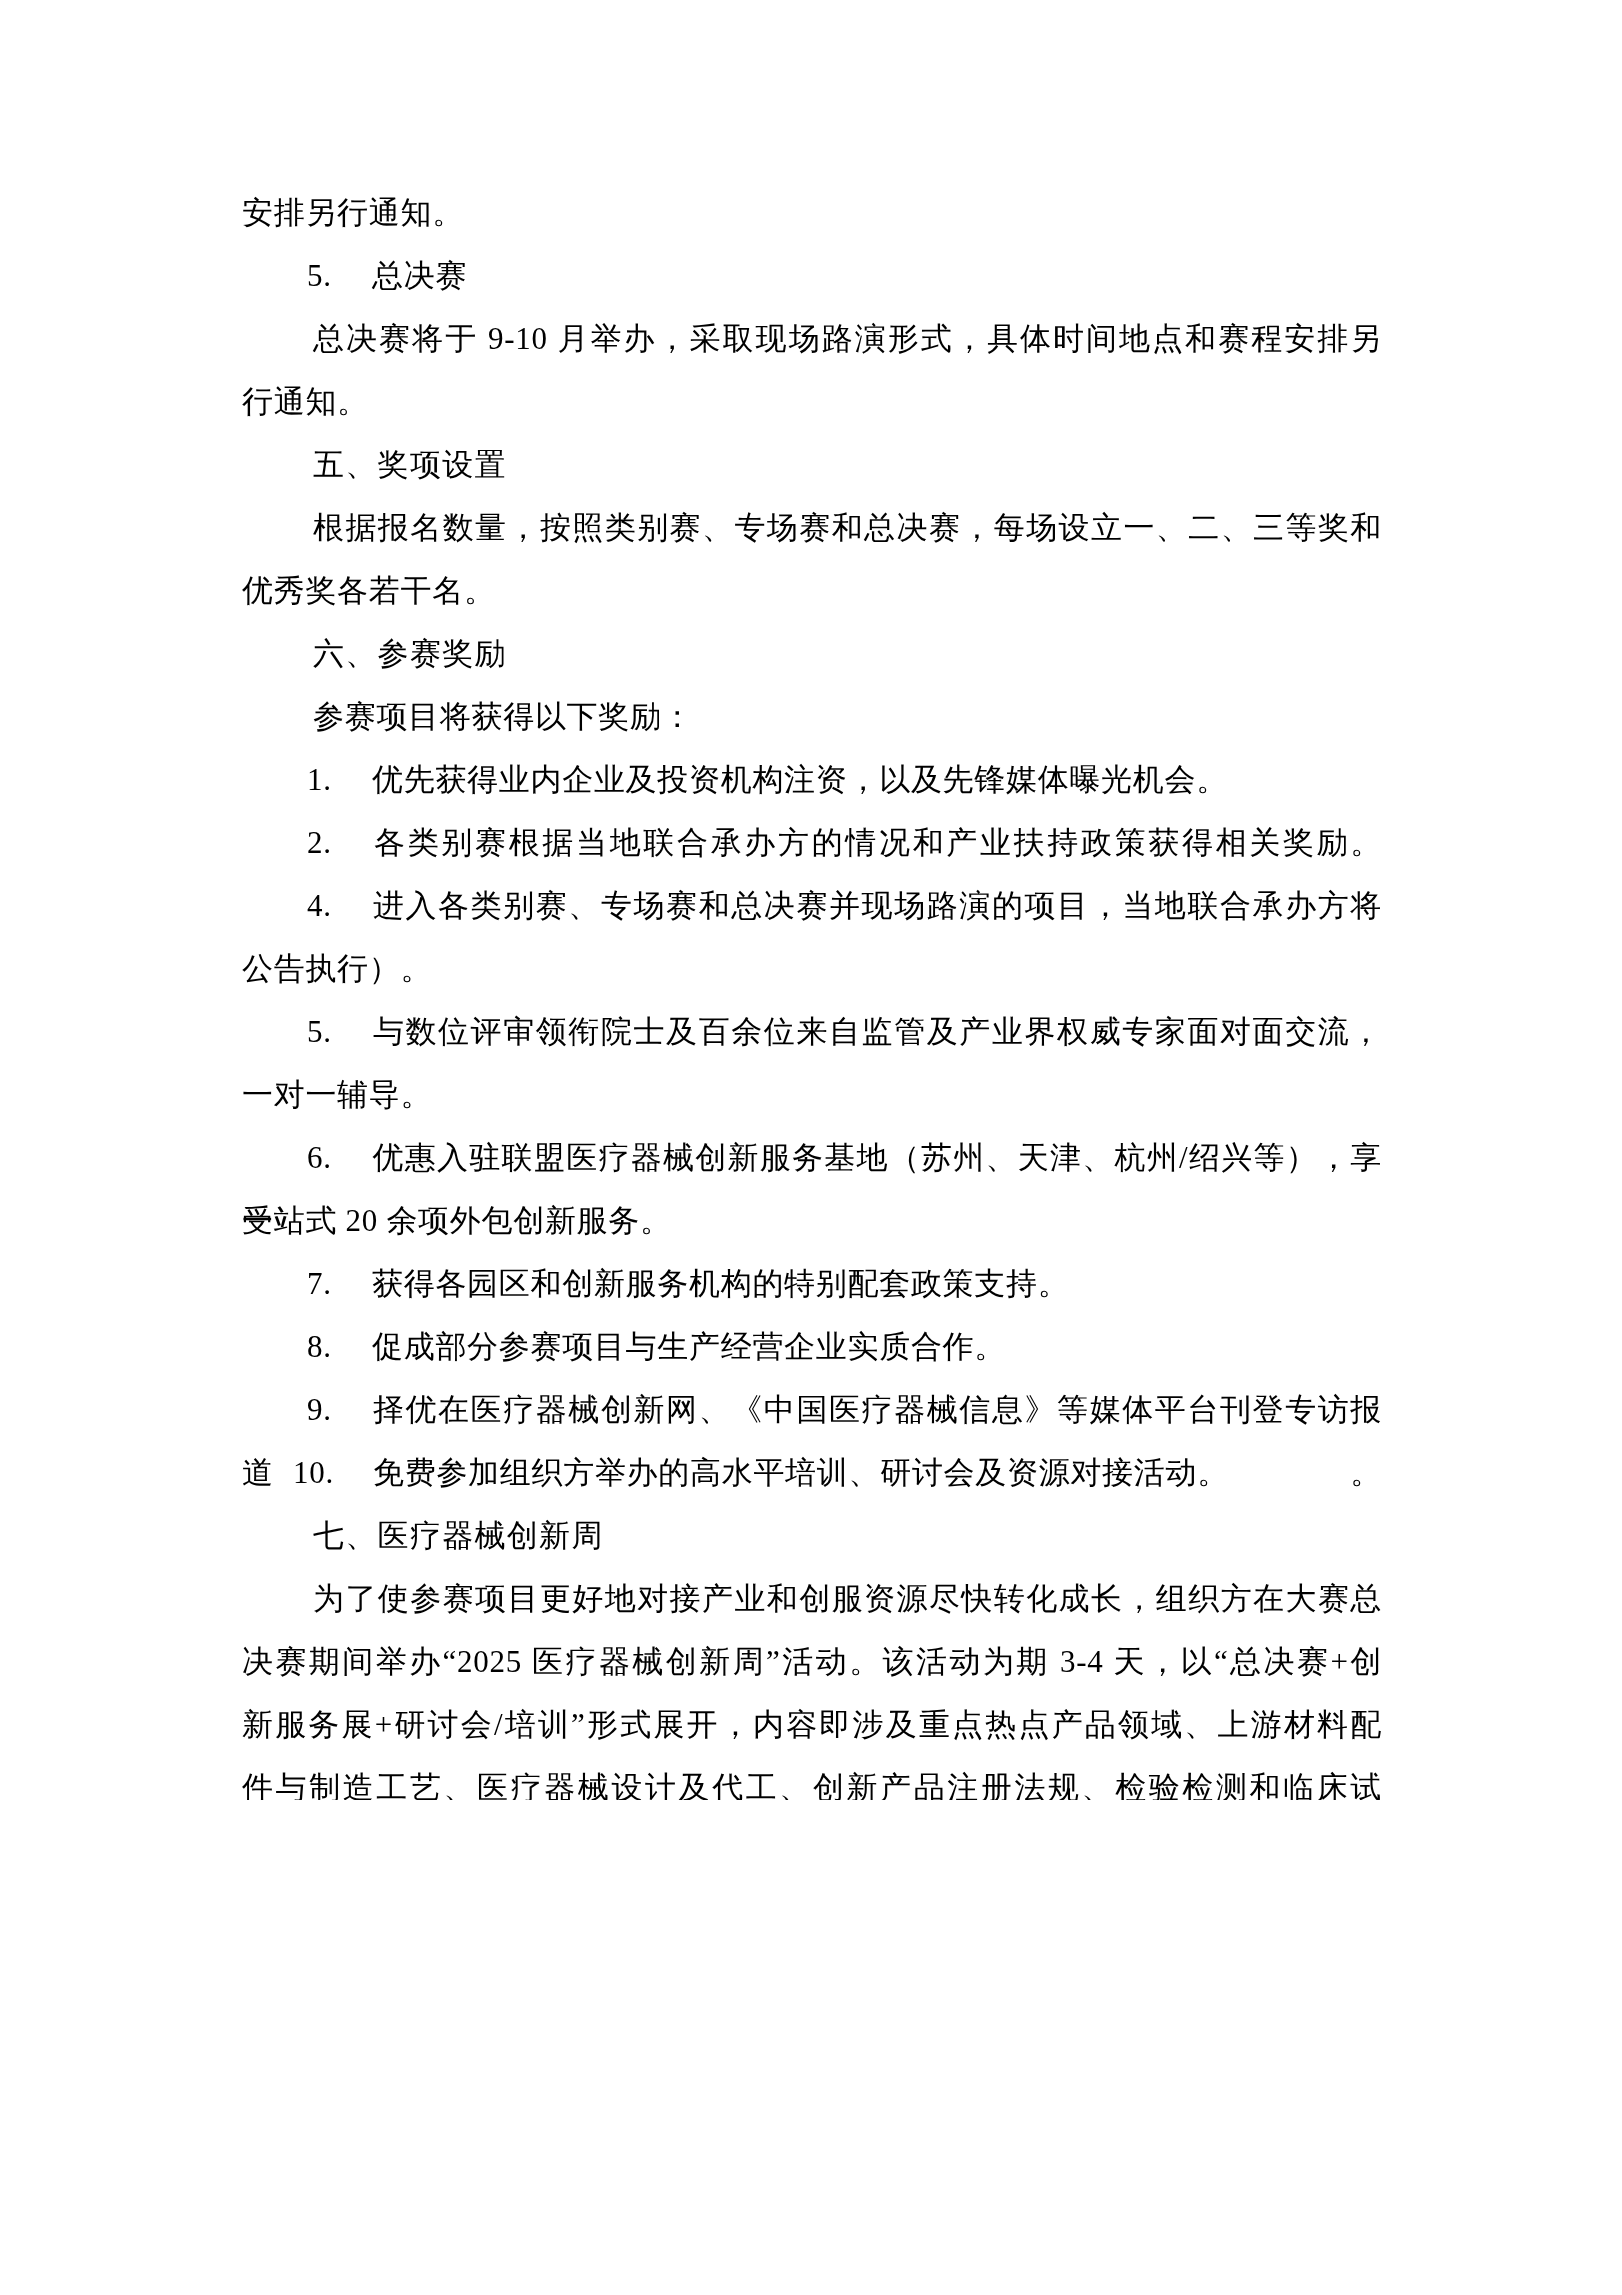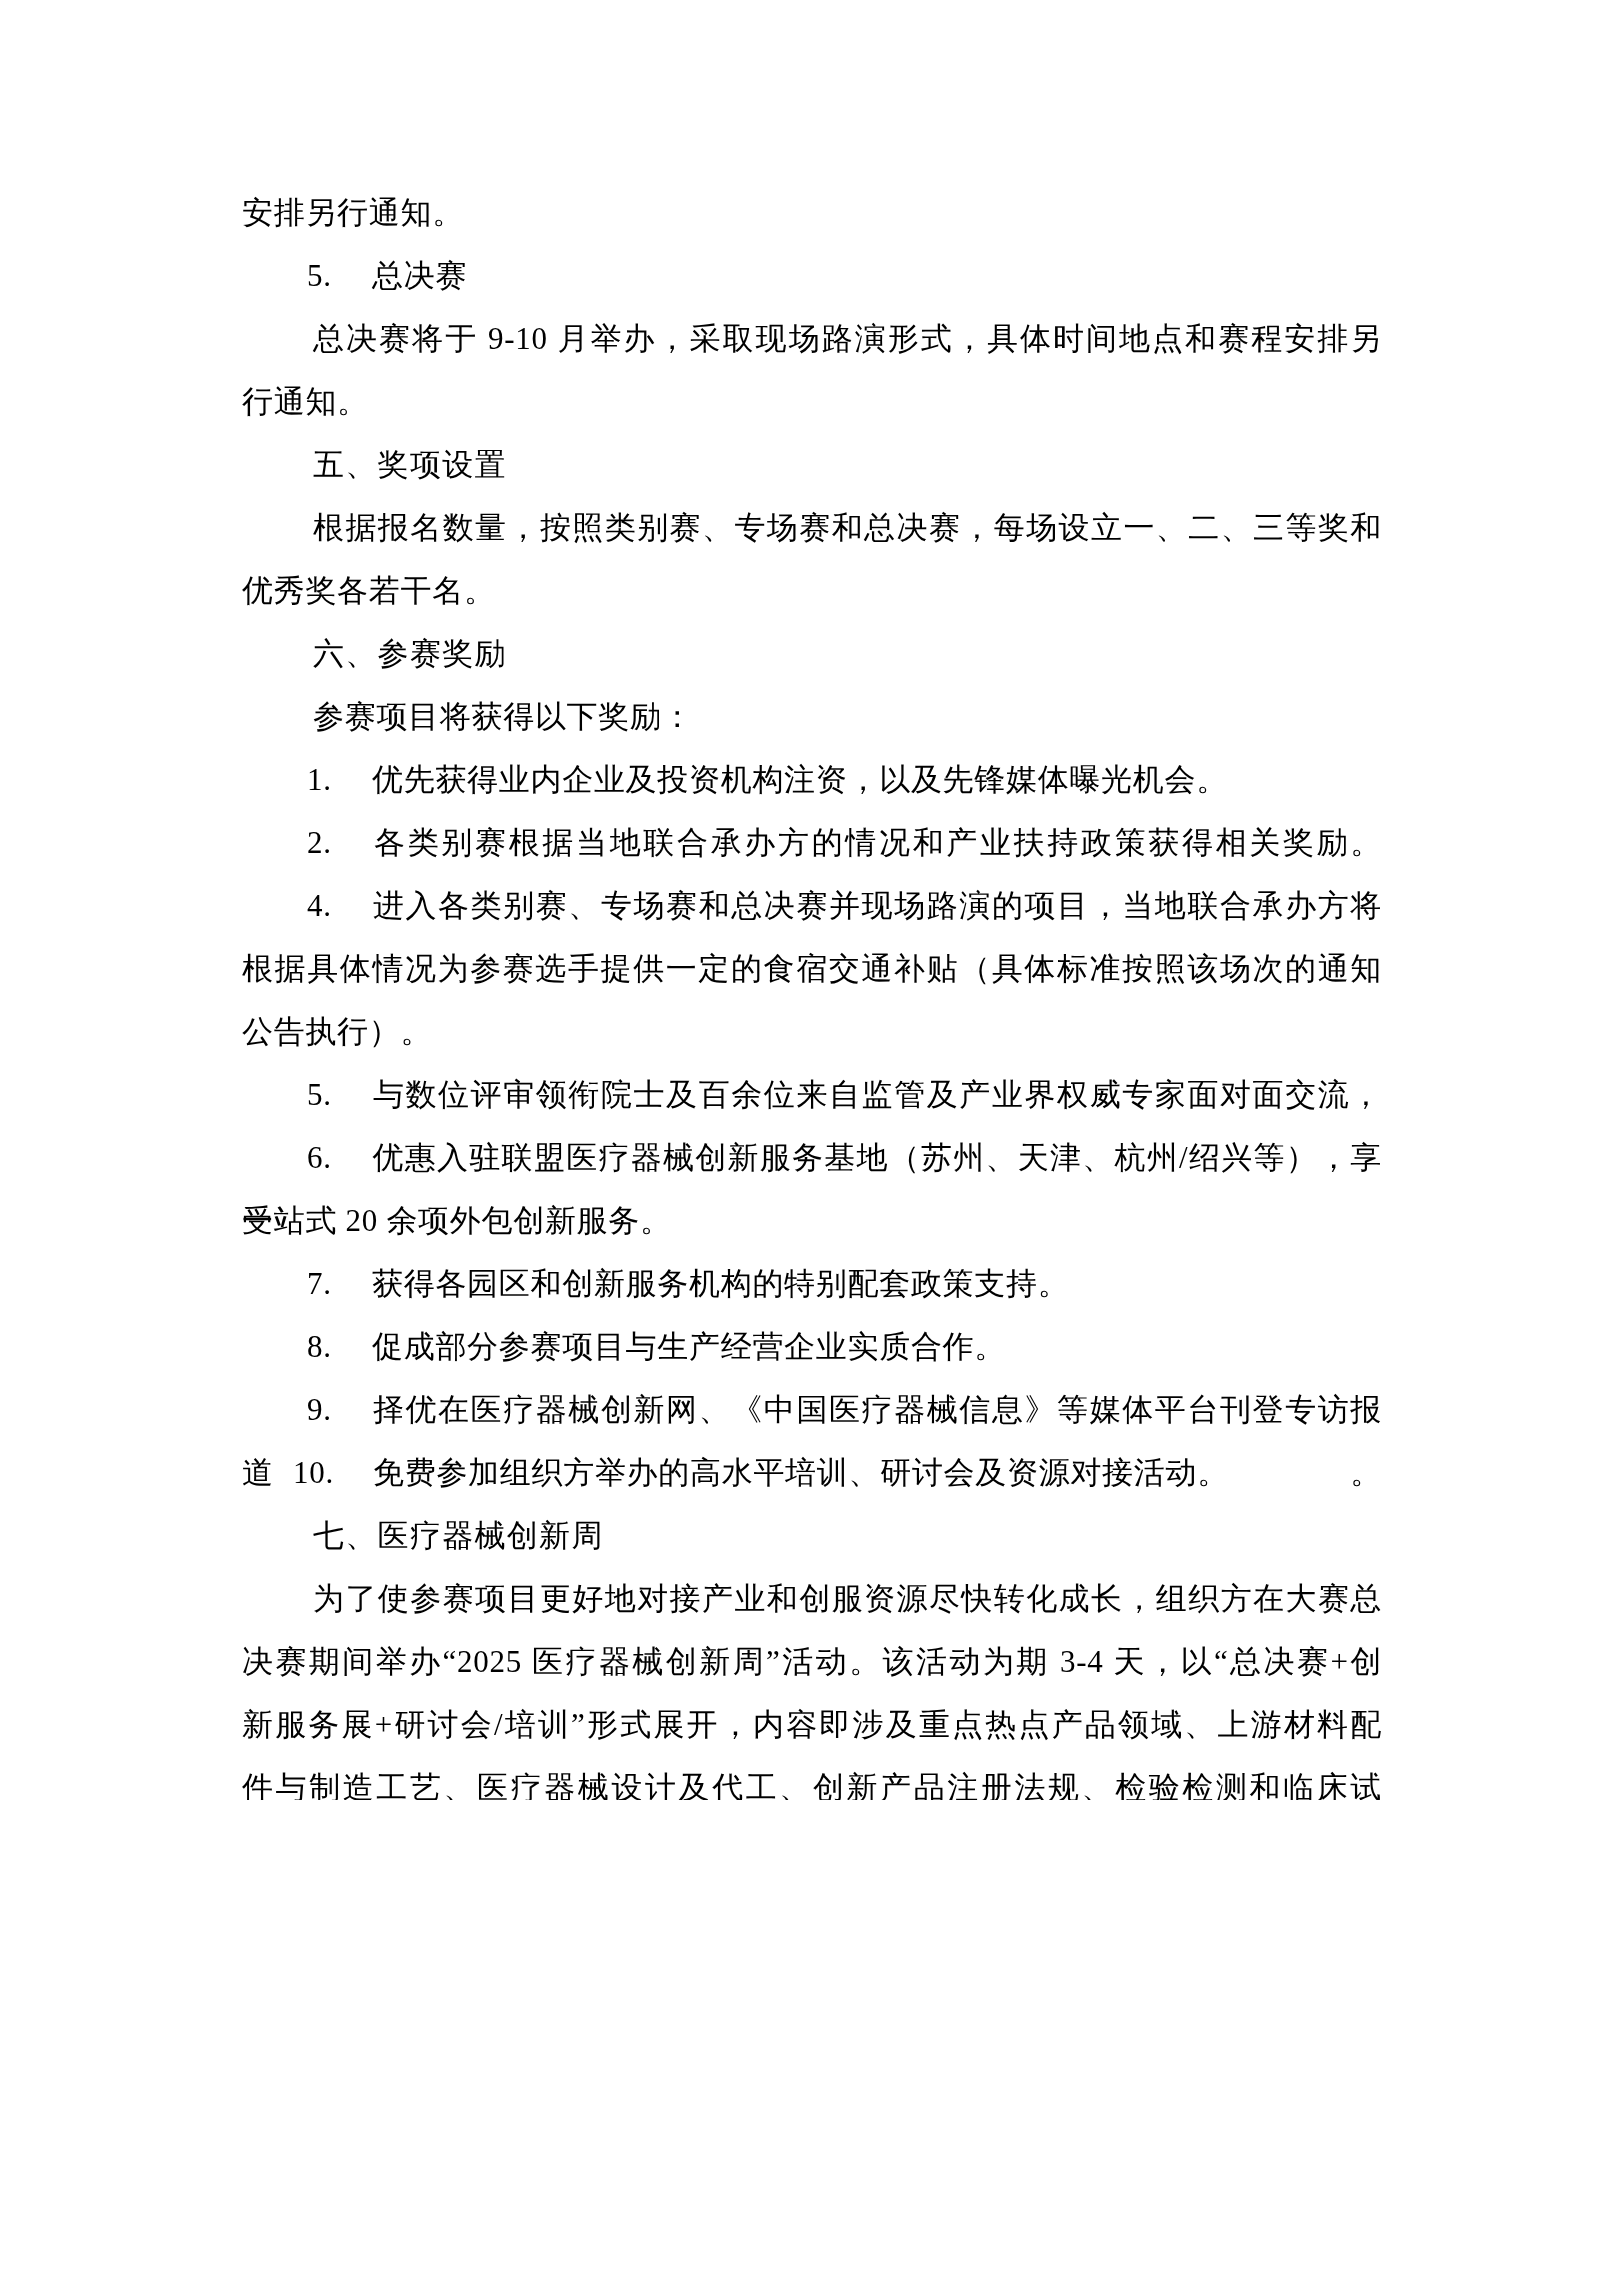--- a/index.html
+++ b/index.html
@@ -85,26 +85,26 @@
 
     <div class="line ind2"><span>参赛项目将获得以下奖励：</span></div>
 
     <div class="line"><span class="marker">1.</span><span>优先获得业内企业及投资机构注资，以及先锋媒体曝光机会。</span></div>
 
     <div class="line full"><span class="marker">2.</span><span>各类别赛根据当地联合承办方的情况和产业扶持政策获得相关奖励。</span></div>
 
 
     <div class="line full"><span class="marker">4.</span><span>进入各类别赛、专场赛和总决赛并现场路演的项目，当地联合承办方将</span></div>
 
-    <div class="line full"><span>根据具体情况为参赛选手提供一定的食宿交通补贴（具体标准按照该场次的通知</span></div>
 
     <div class="line"><span>公告执行）。</span></div>
 
     <div class="line full"><span class="marker">5.</span><span>与数位评审领衔院士及百余位来自监管及产业界权威专家面对面交流，</span></div>
 
+    <div class="line"><span>一对一辅导。</span></div>
 
     <div class="line full"><span class="marker">6.</span><span>优惠入驻联盟医疗器械创新服务基地（苏州、天津、杭州/绍兴等），享受</span></div>
 
     <div class="line"><span>一站式 20 余项外包创新服务。</span></div>
 
     <div class="line"><span class="marker">7.</span><span>获得各园区和创新服务机构的特别配套政策支持。</span></div>
 
     <div class="line"><span class="marker">8.</span><span>促成部分参赛项目与生产经营企业实质合作。</span></div>
 
     <div class="line full"><span class="marker">9.</span><span>择优在医疗器械创新网、《中国医疗器械信息》等媒体平台刊登专访报道。</span></div>

